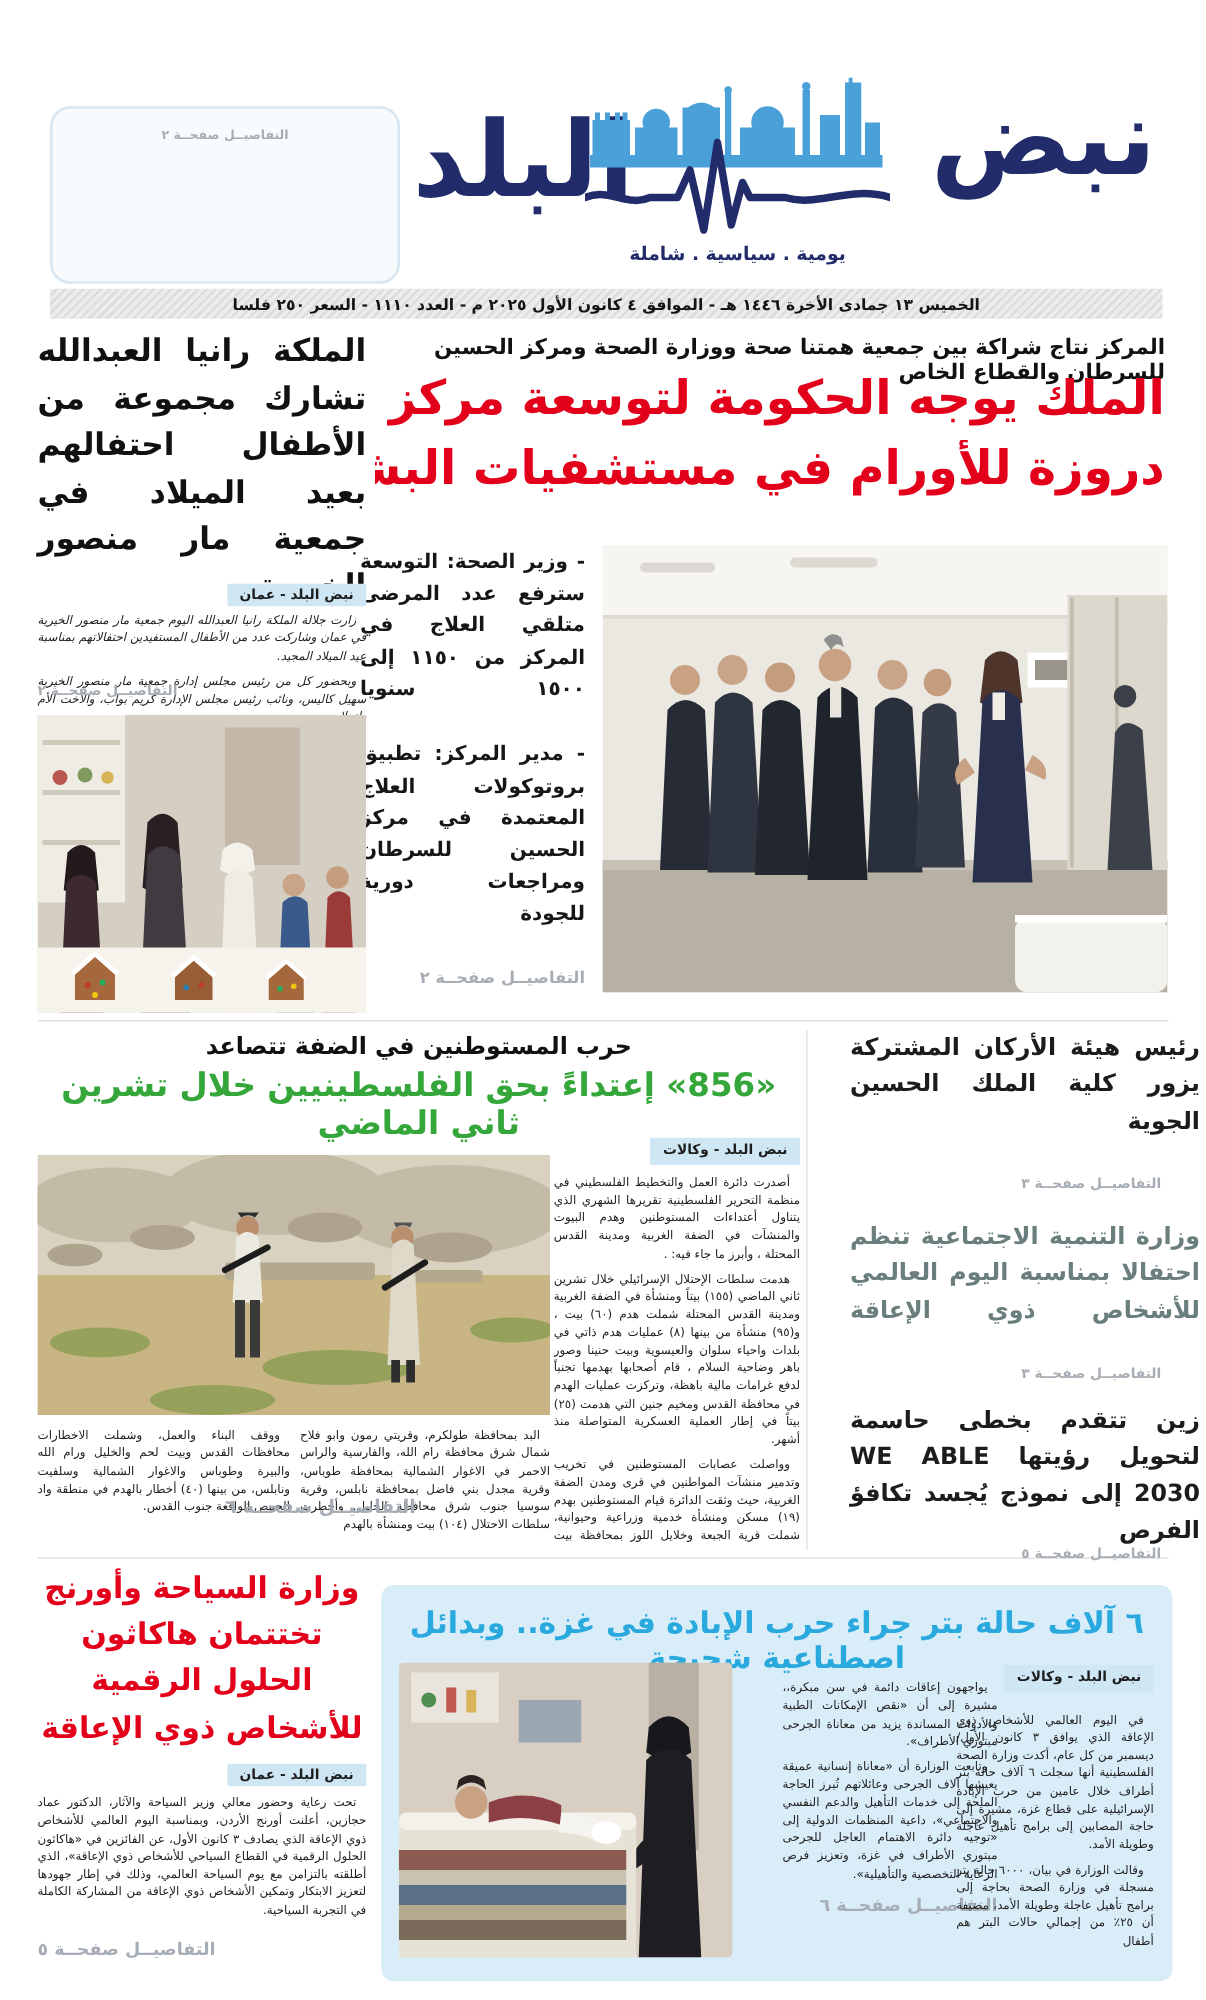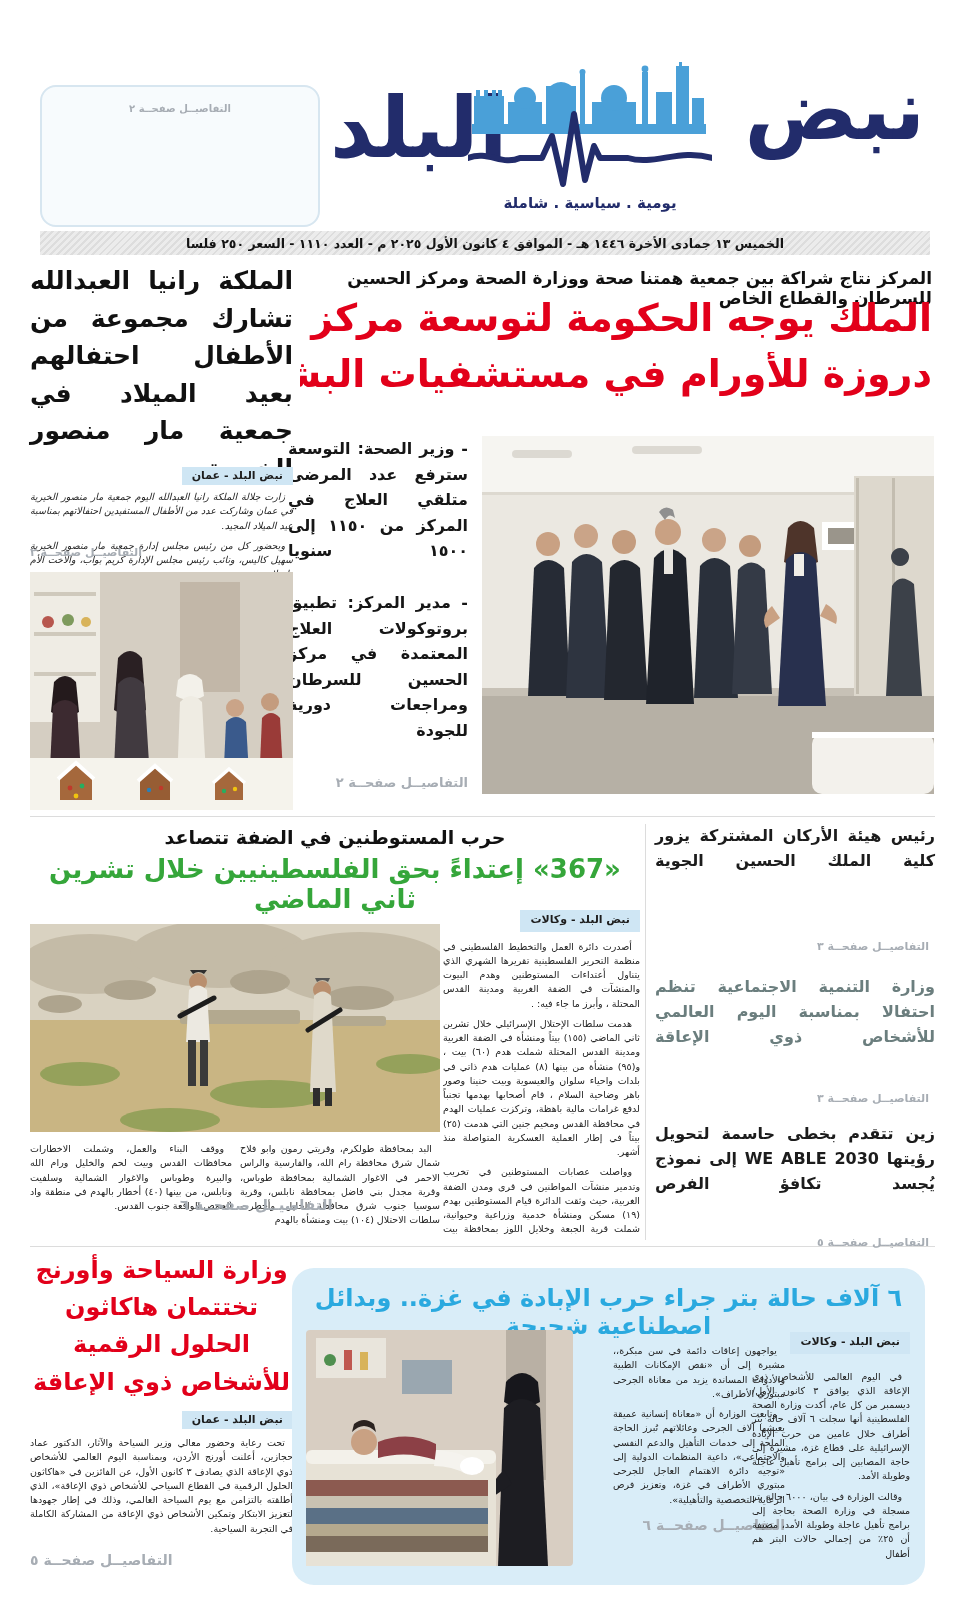--- a/index.html
+++ b/index.html
@@ -44,29 +44,29 @@
   
   .set-kicker{left:30px;top:826px;width:610px;text-align:center;font-size:19px;font-weight:bold;color:#111;}
   .set-head{left:30px;top:854px;width:610px;text-align:center;font-size:26px;font-weight:bold;color:#35a63a;}
   .set-col{left:443px;top:910px;width:197px;height:326px;overflow:hidden;}
   .set-col .byline{margin-bottom:8px;}
   .set-photo{left:30px;top:924px;width:410px;height:208px;}
   .set-cont-r{left:240px;top:1142px;width:200px;height:100px;overflow:hidden;}
   .set-cont-l{left:30px;top:1142px;width:202px;height:100px;overflow:hidden;}
   .set-details{left:180px;top:1196px;font-size:15px;}
   
-  .sb-head{left:655px;width:280px;font-size:16px;line-height:1.55;font-weight:bold;}
+  .sb-head{left:680px;width:280px;font-size:19px;line-height:1.55;font-weight:bold;}
   .sb-details{left:655px;width:280px;text-align:right;padding-right:6px;box-sizing:border-box;}
   
   .tour-head{left:30px;top:1252px;width:263px;text-align:center;font-size:24px;line-height:1.55;font-weight:bold;color:#e2001a;}
   .tour-byline{left:30px;top:1408px;width:263px;text-align:right;}
   .tour-body{left:30px;top:1436px;width:263px;}
   .tour-details{left:30px;top:1552px;font-size:14px;}
   
-  .gaza-box{left:292px;top:1268px;width:633px;height:317px;background:#d9edf8;border-radius:22px;}
+  .gaza-box{left:305px;top:1268px;width:633px;height:317px;background:#d9edf8;border-radius:10px;}
   .gaza-head{position:absolute;left:0;top:16px;width:100%;text-align:center;font-size:24px;font-weight:bold;color:#2aa9df;}
   .gaza-photo{position:absolute;right:352px;top:62px;width:267px;height:236px;}
   .gaza-col-r{position:absolute;left:460px;top:64px;width:158px;}
   .gaza-col-m{position:absolute;left:282px;top:76px;width:172px;margin-left:39px;}
   .gaza-details{display:block;margin-top:8px;font-size:14px;}
   svg{display:block;}
 </style>
 </head>
 <body>
 
@@ -221,21 +221,21 @@
           <circle cx="205" cy="217" r="2.2" fill="#f1c40f"></circle>
       </g>
     </svg>
   </div>
 
   <div class="abs hr" style="left:30px;top:816px;width:905px;height:1px;"></div>
   <div class="abs hr" style="left:645px;top:824px;width:1px;height:416px;"></div>
   <div class="abs hr" style="left:30px;top:1246px;width:905px;height:1px;"></div>
 
   <div class="abs set-kicker">حرب المستوطنين في الضفة تتصاعد</div>
-  <div class="abs set-head">«367» إعتداءً بحق الفلسطينيين خلال تشرين ثاني الماضي</div>
+  <div class="abs set-head">«856» إعتداءً بحق الفلسطينيين خلال تشرين ثاني الماضي</div>
 
   <div class="abs set-col body-text">
     <span class="byline">نبض البلد - وكالات</span>
     <p>أصدرت دائرة العمل والتخطيط الفلسطيني في منظمة التحرير الفلسطينية تقريرها الشهري الذي يتناول أعتداءات المستوطنين وهدم البيوت والمنشآت في الضفة الغربية ومدينة القدس المحتلة ، وأبرز ما جاء فيه: .</p>
     <p>هدمت سلطات الإحتلال الإسرائيلي خلال تشرين ثاني الماضي (١٥٥) بيتاً ومنشأة في الضفة الغربية ومدينة القدس المحتلة شملت هدم (٦٠) بيت ، و(٩٥) منشأة من بينها (٨) عمليات هدم ذاتي في بلدات واحياء سلوان والعيسوية وبيت حنينا وصور باهر وضاحية السلام ، قام أصحابها بهدمها تجنباً لدفع غرامات مالية باهظة، وتركزت عمليات الهدم في محافظة القدس ومخيم جنين التي هدمت (٢٥) بيتاً في إطار العملية العسكرية المتواصلة منذ أشهر.</p>
     <p>وواصلت عصابات المستوطنين في تخريب وتدمير منشآت المواطنين في قرى ومدن الضفة الغربية، حيث وثقت الدائرة قيام المستوطنين بهدم (١٩) مسكن ومنشأة خدمية وزراعية وحيوانية، شملت قرية الجبعة وخلايل اللوز بمحافظة بيت لحم، وتجمعات الحثرورة والمغازي والخان الاحمر شمال</p>
   </div>
 
   <div class="abs set-photo">
     <svg viewBox="0 0 410 208" width="410" height="208">

